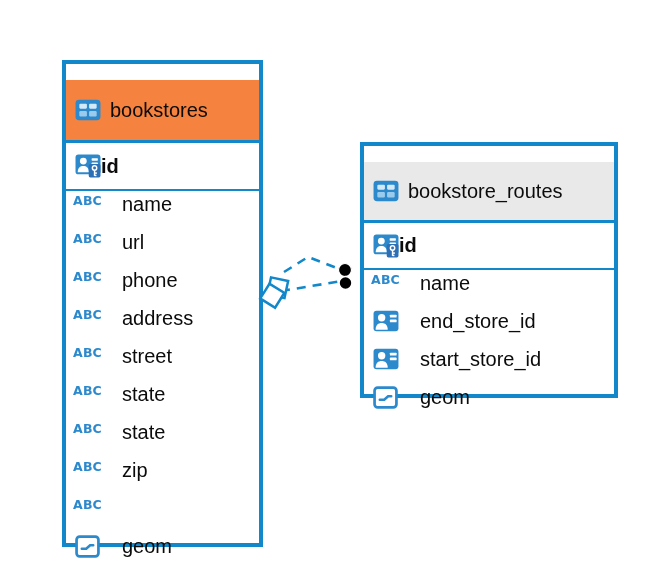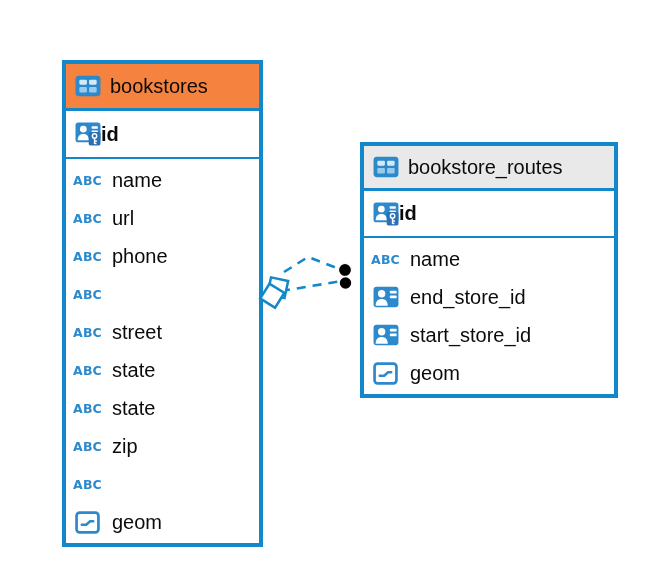--- a/index.html
+++ b/index.html
@@ -18,44 +18,45 @@
 
   .entity{
     position:absolute;
     background:#ffffff;
     border:4px solid var(--blue);
     box-sizing:border-box;
     display:flex;flex-direction:column;
   }
   .entity-header{
     display:flex;align-items:center;gap:9px;
-    padding:0 8px;
+    padding:8px 8px;
     font-size:20px;color:#0b0b0b;
     border-bottom:3px solid var(--blue);
     flex:0 0 auto;
+    margin-top:16px;
   }
   .hdr-orange{background:var(--orange);height:44px;}
   .hdr-gray{background:var(--gray);height:42px;}
 
   .pk-row{
     display:flex;align-items:center;gap:0;
     padding:0 8px;
     font-size:20px;font-weight:bold;color:#0b0b0b;
     border-bottom:2.5px solid var(--blue);
     flex:0 0 auto;
   }
   .pk-left{height:46px;}
   .pk-right{height:45px;}
 
   .cols{
     display:flex;flex-direction:column;justify-content:space-evenly;
     flex:1 1 auto;padding:2px 0;
   }
   .col-row{
-    display:flex;align-items:center;gap:11px;
+    display:flex;align-items:flex-start;gap:21px;
     padding:0 8px;height:38px;
     font-size:20px;color:#0b0b0b;
   }
   .icon{flex:0 0 auto;display:inline-flex;align-items:center;justify-content:center;width:27px;}
   .abc{
     font-family:"DejaVu Sans", sans-serif;
     font-weight:800;font-size:12.5px;letter-spacing:0.2px;
     color:var(--icon-blue);
   }
   .overlay{position:absolute;left:0;top:0;pointer-events:none;}
@@ -126,20 +127,21 @@
       <div class="col-row">
         <span class="icon abc">ABC</span>
         <span>url</span>
       </div>
       <div class="col-row">
         <span class="icon abc">ABC</span>
         <span>phone</span>
       </div>
       <div class="col-row">
         <span class="icon abc">ABC</span>
+        <span>address</span>
       </div>
       <div class="col-row">
         <span class="icon abc">ABC</span>
         <span>street</span>
       </div>
       <div class="col-row">
         <span class="icon abc">ABC</span>
         <span>state</span>
       </div>
       <div class="col-row">

